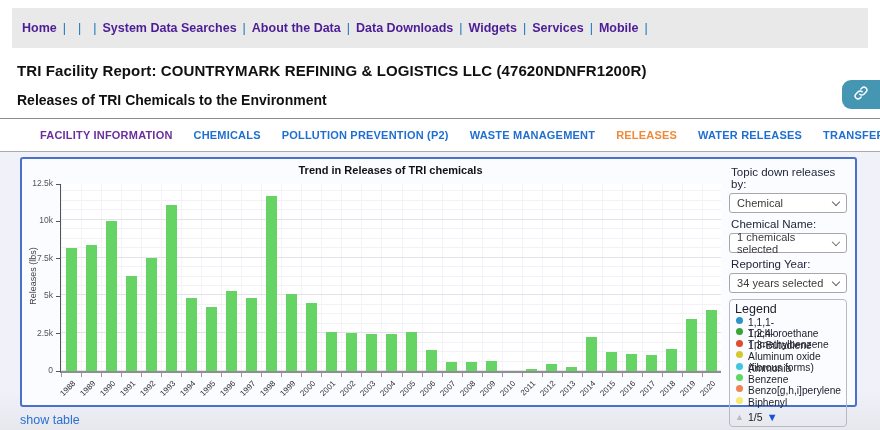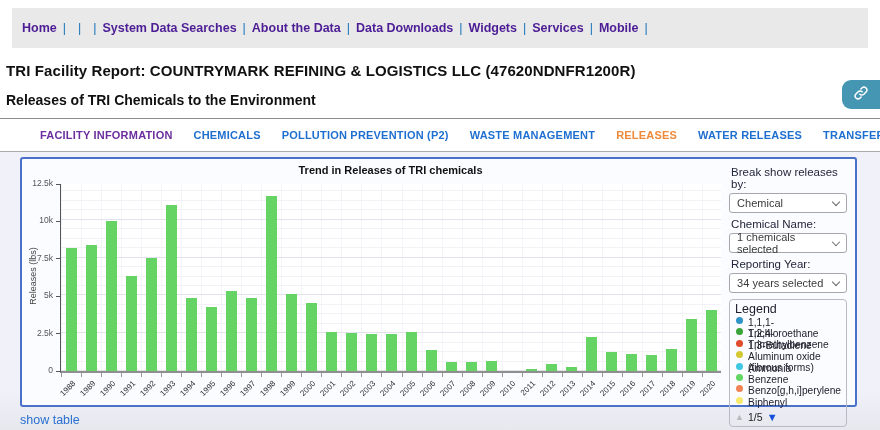--- a/index.html
+++ b/index.html
@@ -6,21 +6,21 @@
   html,body { width:880px; height:430px; overflow:hidden; background:#fff;
     font-family:"Liberation Sans", sans-serif; }
 
   
   .topnav { margin:8px 12px 0 12px; height:40px; background:#e9e9e9;
     display:flex; align-items:center; padding-left:10px; font-size:12.5px; }
   .topnav a { color:#4c1d95; text-decoration:none; font-weight:700; cursor:pointer; }
   .topnav .sep { color:#1a75bb; margin:0 6px; font-weight:400; }
 
   
-  .header { position:relative; padding:14px 0 0 6px; height:70px; }
+  .header { position:relative; padding:14px 0 0 17px; height:70px; }
   .header h1 { font-size:15px; font-weight:700; color:#101010; letter-spacing:.1px; }
   .header h2 { font-size:14px; font-weight:700; color:#101010; margin-top:13px; }
   .share-btn { position:absolute; right:0; top:32px; width:38px; height:29px;
     background:#4596b3; border:none; border-radius:9px 0 0 9px; cursor:pointer;
     display:flex; align-items:center; justify-content:center; }
   .share-btn svg { width:16px; height:16px; stroke:#fff; fill:none;
     stroke-width:2.2; stroke-linecap:round; stroke-linejoin:round; }
 
   .divider-a { border:none; border-top:1px solid #8c8c8c; }
   .divider-b { border:none; border-top:1px solid #aaa; }
@@ -287,21 +287,21 @@
           <span class="ytick-label" style="bottom: calc(60% - 4px);">7.5k</span>
           <i class="ytick-mark" style="bottom: calc(60% - 0.5px);"></i>
           <span class="ytick-label" style="bottom: calc(80% - 4px);">10k</span>
           <i class="ytick-mark" style="bottom: calc(80% - 0.5px);"></i>
           <span class="ytick-label" style="bottom: calc(100% - 4px);">12.5k</span>
           <i class="ytick-mark" style="bottom: calc(100% - 0.5px);"></i>
         </div>
     </div>
 
     <aside class="sidebar">
-      <div class="ctl-label">Break show releases by:</div>
+      <div class="ctl-label">Topic down releases by:</div>
       <div class="select">
         <span>Chemical</span>
         <span class="chev"></span>
       </div>
 
       <div class="ctl-label">Chemical Name:</div>
       <div class="select">
         <span>1 chemicals selected</span>
         <span class="chev"></span>
       </div>

